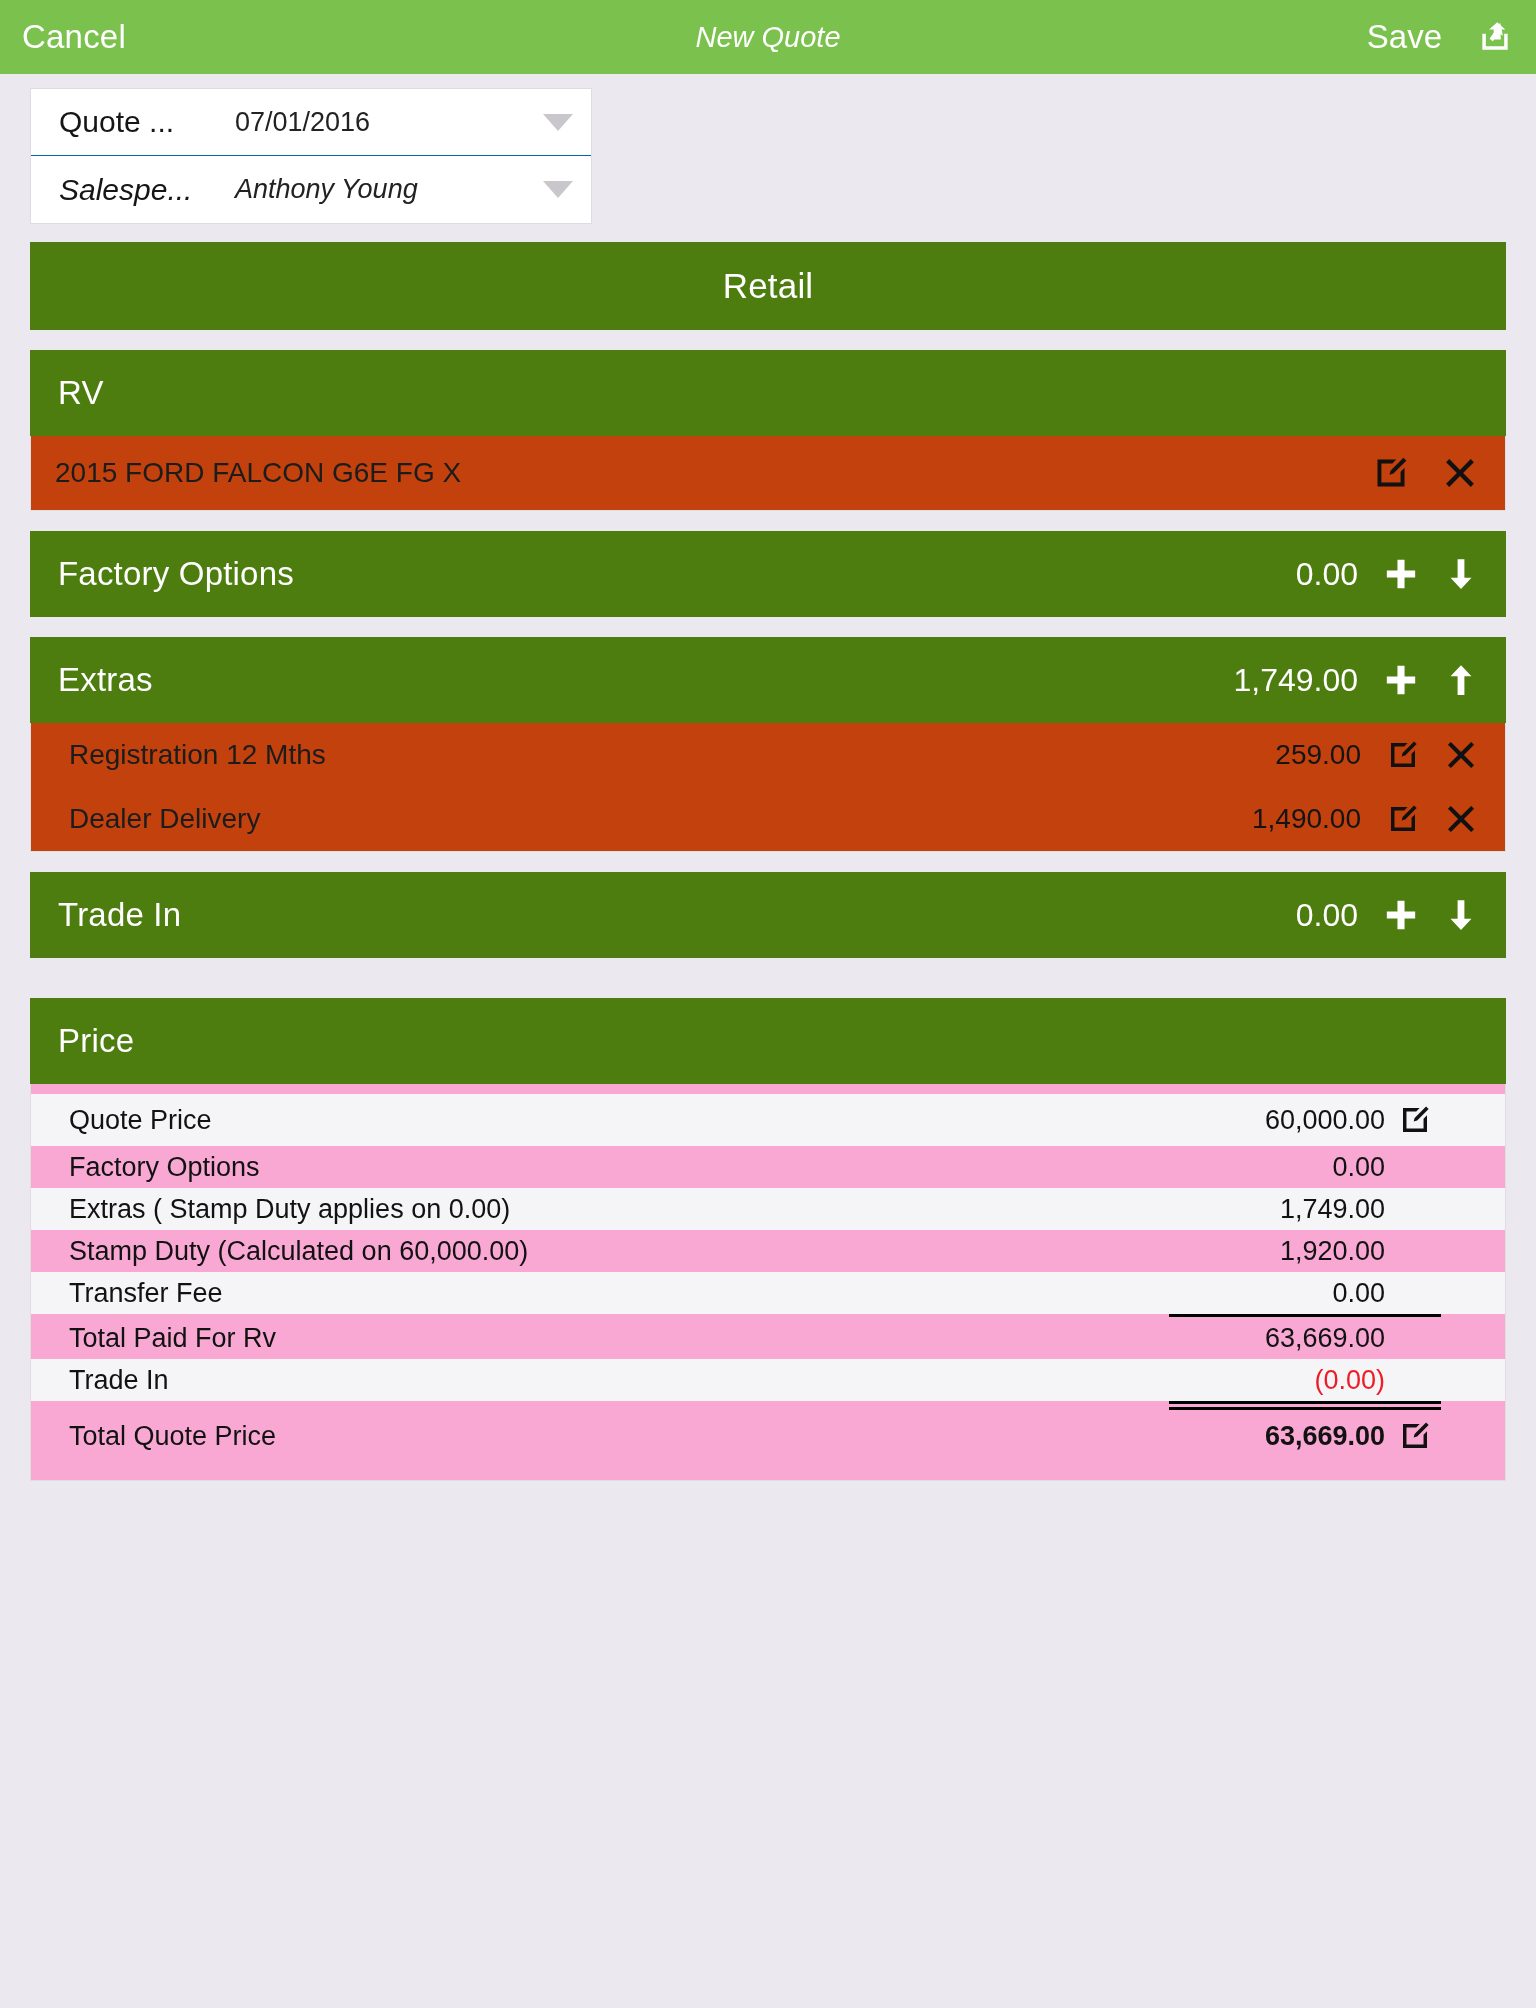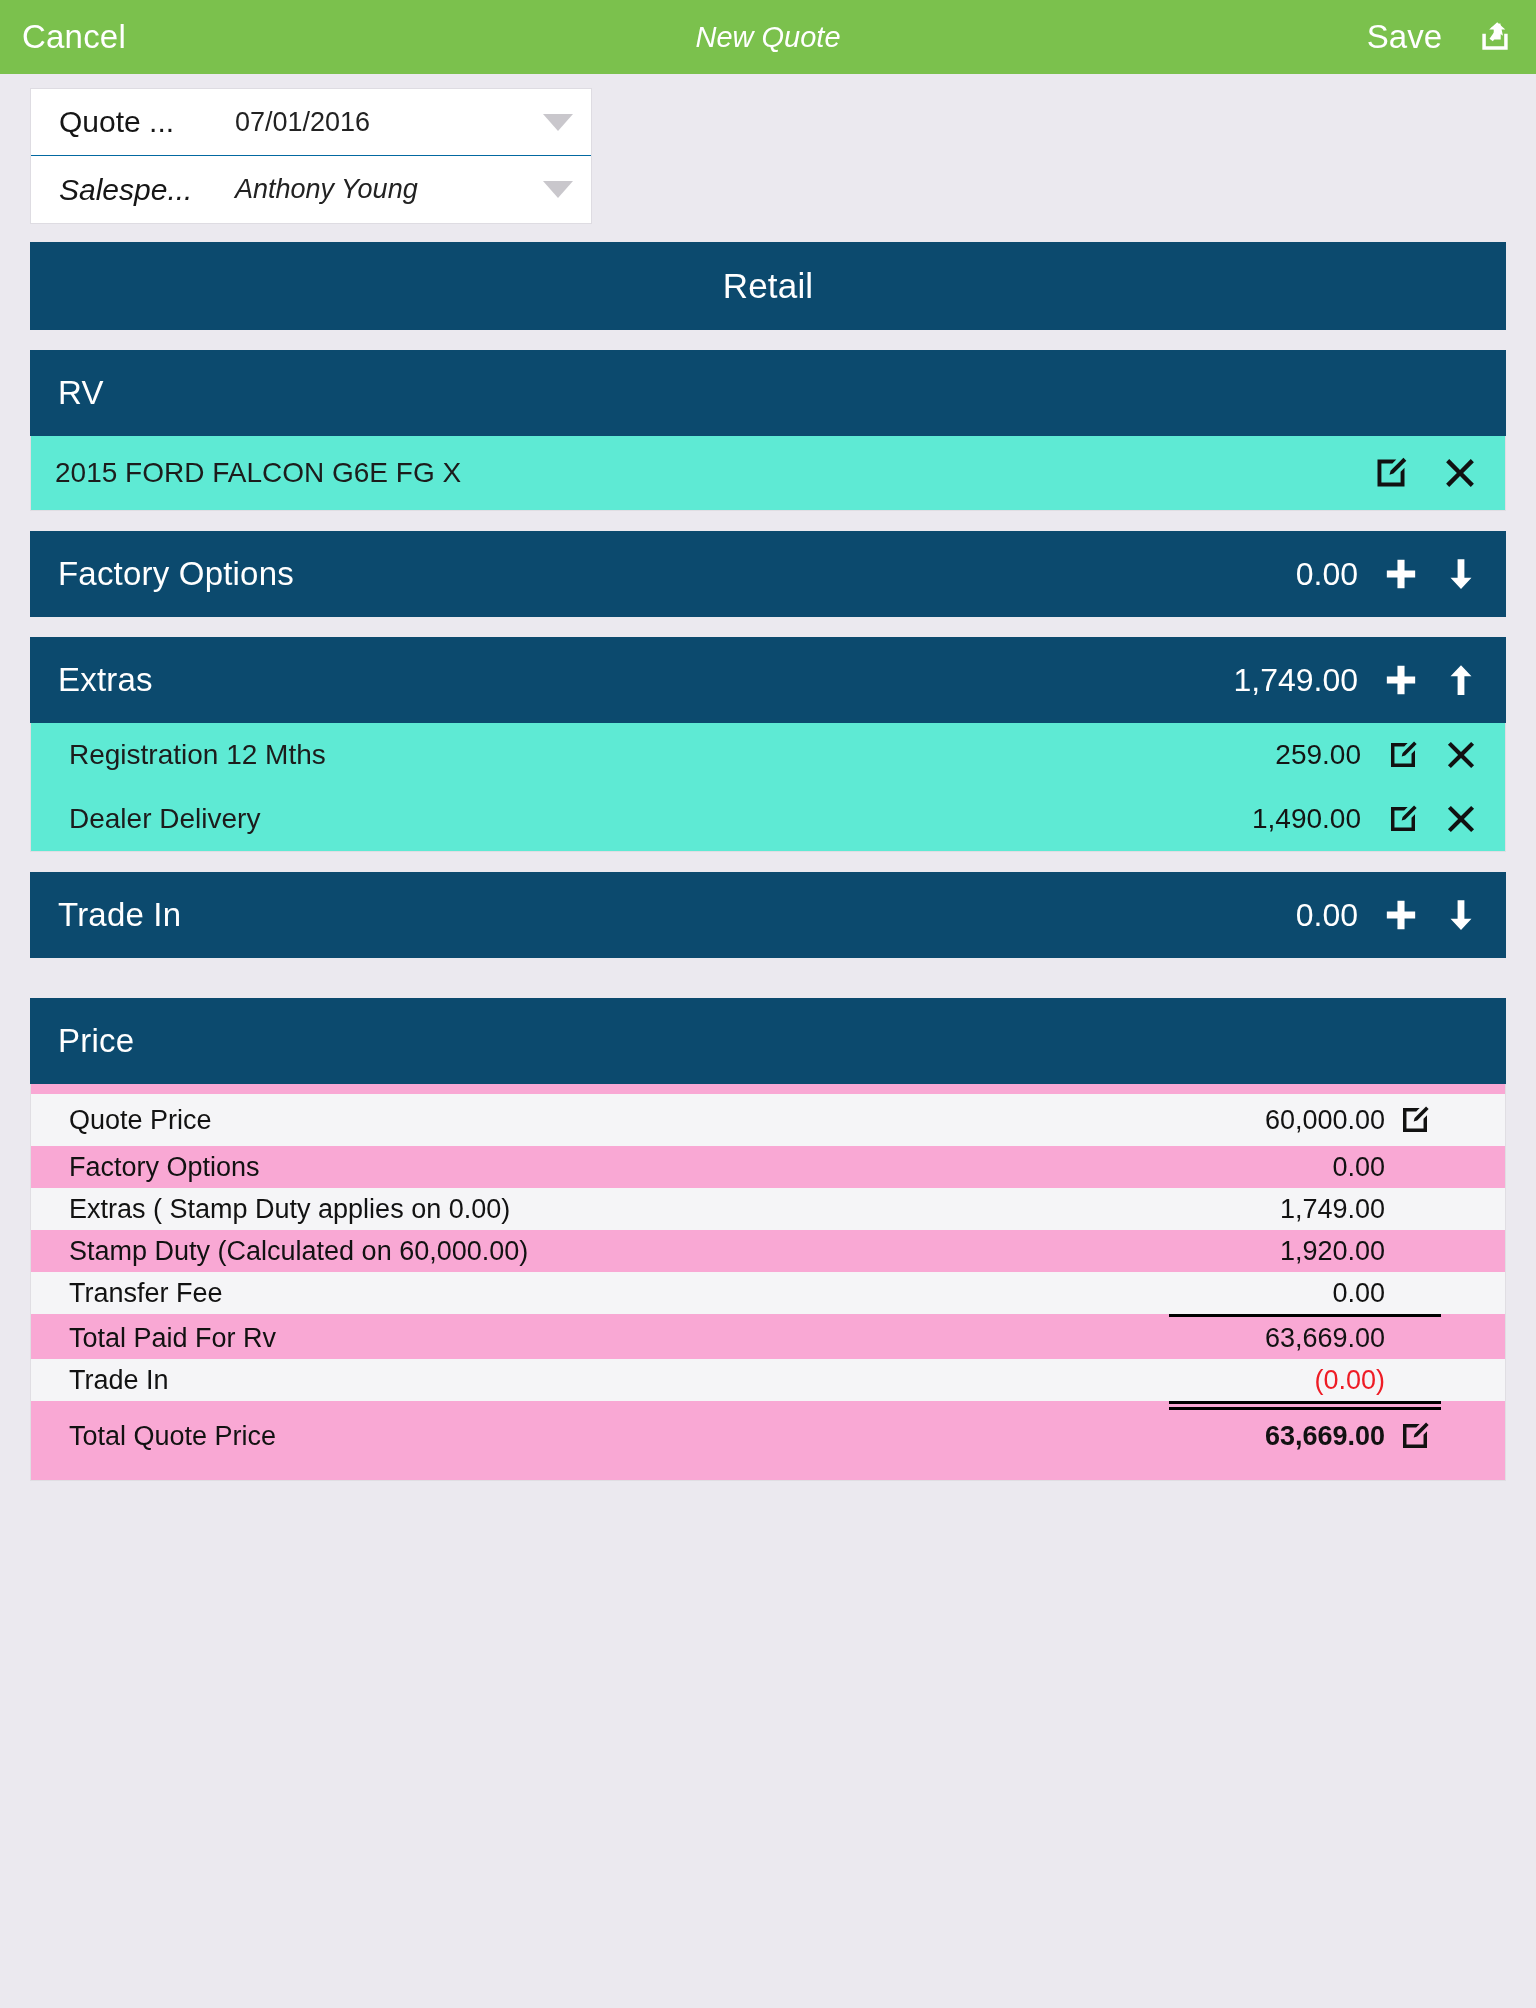--- a/index.html
+++ b/index.html
@@ -87,21 +87,21 @@
     border-top: 17px solid #c9c7cc;
     flex: none;
     margin-left: 8px;
   }
   .search-icon { flex: none; width: 40px; height: 40px; margin-left: 10px; }
   .frow-right-val { font-size: 30px; color: #1a1a1a; flex: 1; text-align: center; }
 
   
   .section-wrap { padding: 0 30px; }
   .banner {
-    background: #0c4a6e;
+    background: #4d7c0f;
     color: #ffffff;
     display: flex;
     align-items: center;
     padding: 0 28px;
     height: 86px;
   }
   .banner.retail {
     justify-content: center;
     height: 88px;
     margin-top: 18px;
@@ -114,21 +114,21 @@
     align-items: center;
     gap: 26px;
   }
   .banner-amount { font-size: 32px; color: #ffffff; }
   .gap { height: 20px; }
 
   .icon-btn { cursor: pointer; display: flex; align-items: center; }
   .ic { display: block; }
 
   
-  .white-block { background: #5eead4; border: 1px solid #e0dee3; border-top: none; }
+  .white-block { background: #c2410c; border: 1px solid #e0dee3; border-top: none; }
   .rv-row {
     display: flex;
     align-items: center;
     height: 74px;
     padding: 0 28px 0 24px;
   }
   .rv-text { font-size: 28px; color: #1c1c1c; }
   .row-icons { margin-left: auto; display: flex; align-items: center; gap: 34px; }
 
   .item-row {

